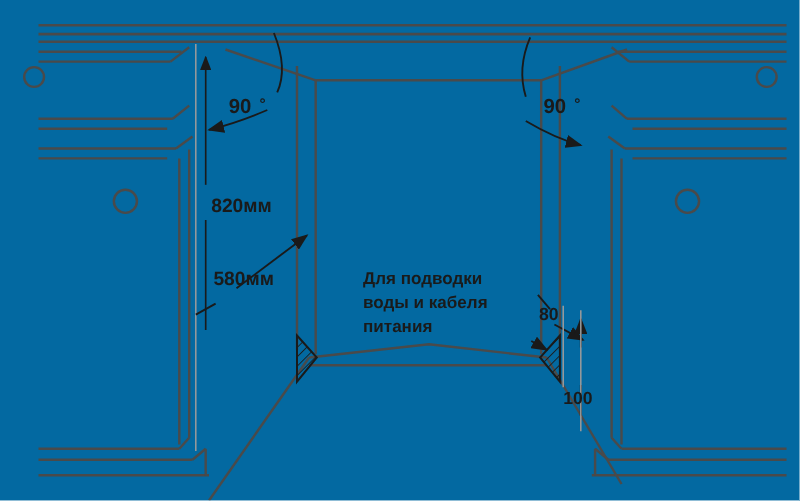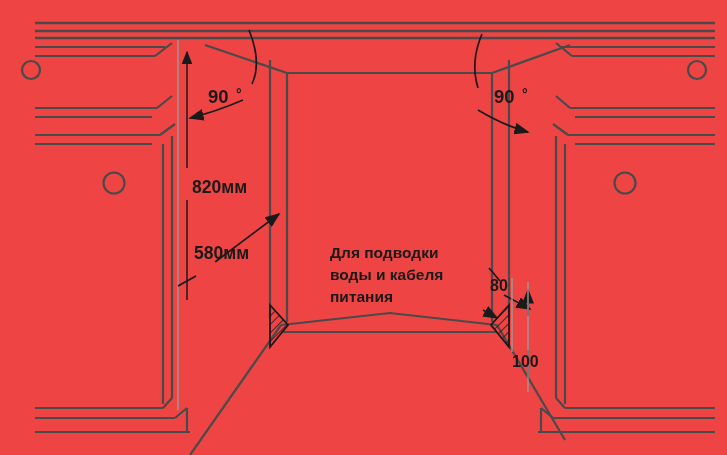--- a/index.html
+++ b/index.html
@@ -7,21 +7,21 @@
     padding: 0;
     background: #ffffff;
   }
   body {
     font-family: "Liberation Sans", sans-serif;
   }
   #diagram-root {
     position: relative;
     width: 727px;
     height: 455px;
-    background: #ef4444;
+    background: #0369a1;
     overflow: hidden;
   }
   #diagram-svg {
     position: absolute;
     left: 0;
     top: 0;
     width: 727px;
     height: 455px;
   }
   .dim-text {

